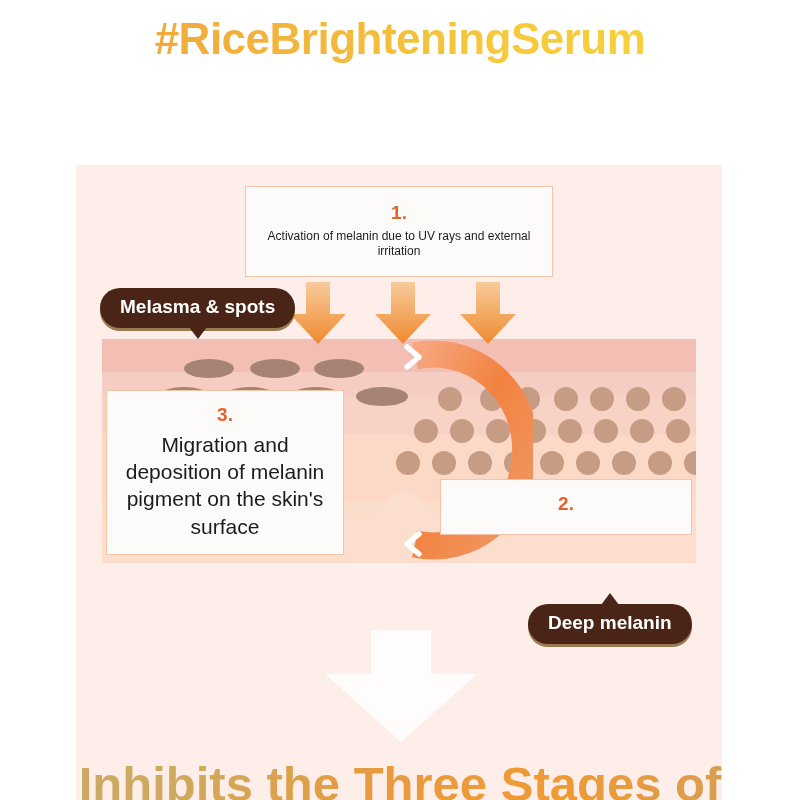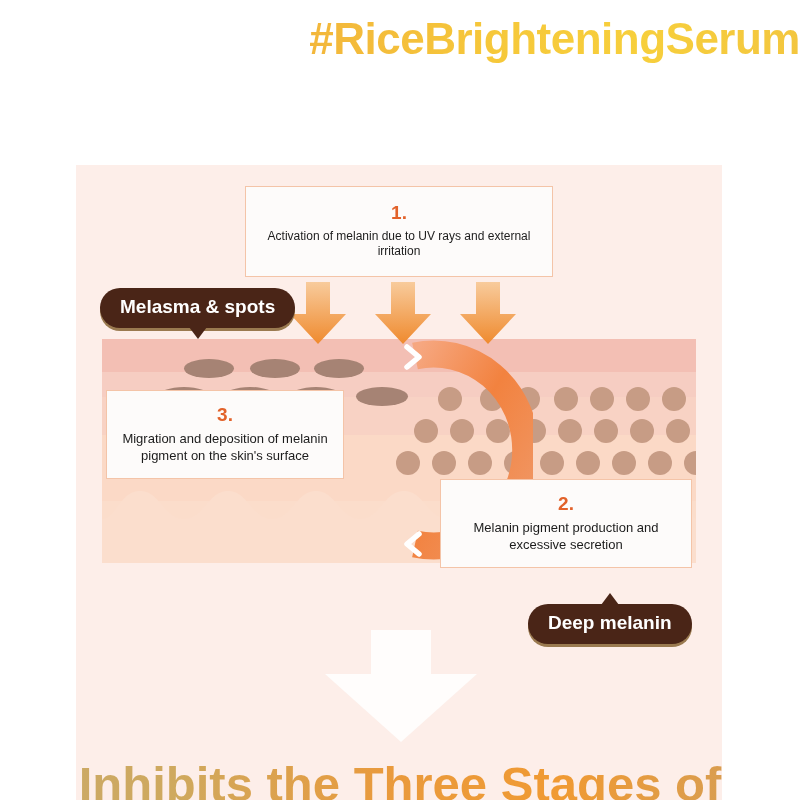--- a/index.html
+++ b/index.html
@@ -13,21 +13,21 @@
     position: relative;
     width: 800px; height: 800px;
     background: #ffffff;
   }
 
   
   #title {
     position: absolute;
     left: 0; top: 14px;
     width: 800px;
-    text-align: right;
+    text-align: center;
     font-size: 44px;
     font-weight: bold;
     letter-spacing: -0.5px;
     background: linear-gradient(95deg,#f0a23c 0%, #f1a93b 18%, #f3b93b 42%, #f6c83a 62%, #f7cf3c 80%, #f3c63f 100%);
     -webkit-background-clip: text;
     background-clip: text;
     color: transparent;
     -webkit-text-fill-color: transparent;
     white-space: nowrap;
   }
@@ -105,21 +105,21 @@
     color: #1c1c1c;
     line-height: 1.30;
   }
   .info-num {
     display: block;
     color: #e2622a;
     font-weight: bold;
     font-size: 19px;
     margin-bottom: 3px;
   }
-  .info-text { display: block; font-size: 13px; }
+  .info-text { display: block; font-size: 21px; }
 
   #box-1 { left: 245px; top: 186px; width: 308px; padding: 14px 12px 16px; }
   #box-1 .info-text { font-size: 12px; }
   #box-2 { left: 440px; top: 479px; width: 252px; padding: 12px 10px 14px; }
   #box-3 { left: 106px; top: 390px; width: 238px; padding: 12px 10px 14px; }
 
   
   .pill {
     position: absolute;
     background: #4a2517;
@@ -285,21 +285,20 @@
 
     <path d="M56,204 L44,214 L56,224" fill="none" stroke="#ffffff" stroke-width="5.5" stroke-linecap="round" stroke-linejoin="round"></path>
   </svg>
 
   <div class="info-box" id="box-1">
     <span class="info-num">1.</span>
     <span class="info-text">Activation of melanin due to UV rays and external irritation</span>
   </div>
   <div class="info-box" id="box-2">
     <span class="info-num">2.</span>
-    <span class="info-text">Melanin pigment production and excessive secretion</span>
   </div>
   <div class="info-box" id="box-3">
     <span class="info-num">3.</span>
     <span class="info-text">Migration and deposition of melanin pigment on the skin's surface</span>
   </div>
 
   <div class="pill" id="pill-deep">
     <span>Deep melanin</span>
     <span class="tail"></span>
   </div>

